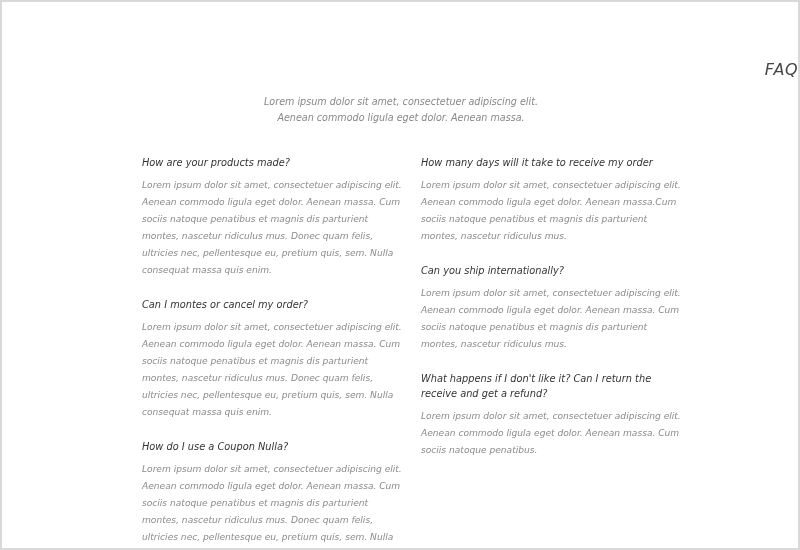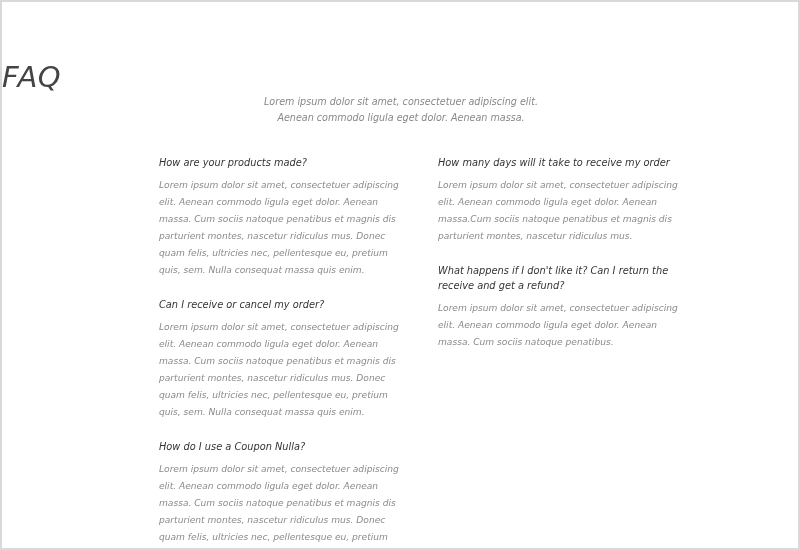--- a/index.html
+++ b/index.html
@@ -18,24 +18,24 @@
       width: 796px;
       height: 546px;
       border: 2px solid #d9d9d9;
       background: #ffffff;
     }
     .title {
       position: absolute;
       left: 0;
       width: 100%;
       top: 58px;
-      text-align: left;
+      text-align: right;
       font-style: italic;
       font-weight: 300;
-      font-size: 29px;
+      font-size: 16px;
       color: #444444;
       letter-spacing: 0.5px;
       margin: 0;
     }
     .subtitle {
       position: absolute;
       left: 258px;
       width: 282px;
       top: 92px;
       text-align: center;
@@ -46,21 +46,21 @@
       margin: 0;
     }
     .col {
       position: absolute;
       top: 152px;
       width: 262px;
     }
     .col.left { left: 140px; }
     .col.right { left: 419px; }
     .faq-item {
-      margin: 0 0 17px 17px;
+      margin: 0 0 17px 0;
     }
     .question {
       font-style: italic;
       font-size: 9.8px;
       line-height: 15px;
       color: #333333;
       margin: 0 0 7px 0;
       padding-top: 1px;
     }
     .answer {
@@ -77,32 +77,36 @@
 <div class="frame">
   <h1 class="title">FAQ</h1>
   <p class="subtitle">Lorem ipsum dolor sit amet, consectetuer adipiscing elit. Aenean commodo ligula eget dolor. Aenean massa.</p>
 
   <div class="col left">
     <div class="faq-item">
       <p class="question">How are your products made?</p>
       <p class="answer">Lorem ipsum dolor sit amet, consectetuer adipiscing elit. Aenean commodo ligula eget dolor. Aenean massa. Cum sociis natoque penatibus et magnis dis parturient montes, nascetur ridiculus mus. Donec quam felis, ultricies nec, pellentesque eu, pretium quis, sem. Nulla consequat massa quis enim.</p>
     </div>
     <div class="faq-item">
-      <p class="question">Can I receive or cancel my order?</p>
+      <p class="question">Can I montes or cancel my order?</p>
       <p class="answer">Lorem ipsum dolor sit amet, consectetuer adipiscing elit. Aenean commodo ligula eget dolor. Aenean massa. Cum sociis natoque penatibus et magnis dis parturient montes, nascetur ridiculus mus. Donec quam felis, ultricies nec, pellentesque eu, pretium quis, sem. Nulla consequat massa quis enim.</p>
     </div>
     <div class="faq-item">
       <p class="question">How do I use a Coupon Nulla?</p>
       <p class="answer">Lorem ipsum dolor sit amet, consectetuer adipiscing elit. Aenean commodo ligula eget dolor. Aenean massa. Cum sociis natoque penatibus et magnis dis parturient montes, nascetur ridiculus mus. Donec quam felis, ultricies nec, pellentesque eu, pretium quis, sem. Nulla consequat massa quis enim.</p>
     </div>
   </div>
 
   <div class="col right">
     <div class="faq-item">
       <p class="question">How many days will it take to receive my order</p>
       <p class="answer">Lorem ipsum dolor sit amet, consectetuer adipiscing elit. Aenean commodo ligula eget dolor. Aenean massa.Cum sociis natoque penatibus et magnis dis parturient montes, nascetur ridiculus mus.</p>
     </div>
     <div class="faq-item">
+      <p class="question">Can you ship internationally?</p>
+      <p class="answer">Lorem ipsum dolor sit amet, consectetuer adipiscing elit. Aenean commodo ligula eget dolor. Aenean massa. Cum sociis natoque penatibus et magnis dis parturient montes, nascetur ridiculus mus.</p>
+    </div>
+    <div class="faq-item">
       <p class="question">What happens if I don't like it? Can I return the receive and get a refund?</p>
       <p class="answer">Lorem ipsum dolor sit amet, consectetuer adipiscing elit. Aenean commodo ligula eget dolor. Aenean massa. Cum sociis natoque penatibus.</p>
     </div>
   </div>
 </div>
 
 </body></html>

